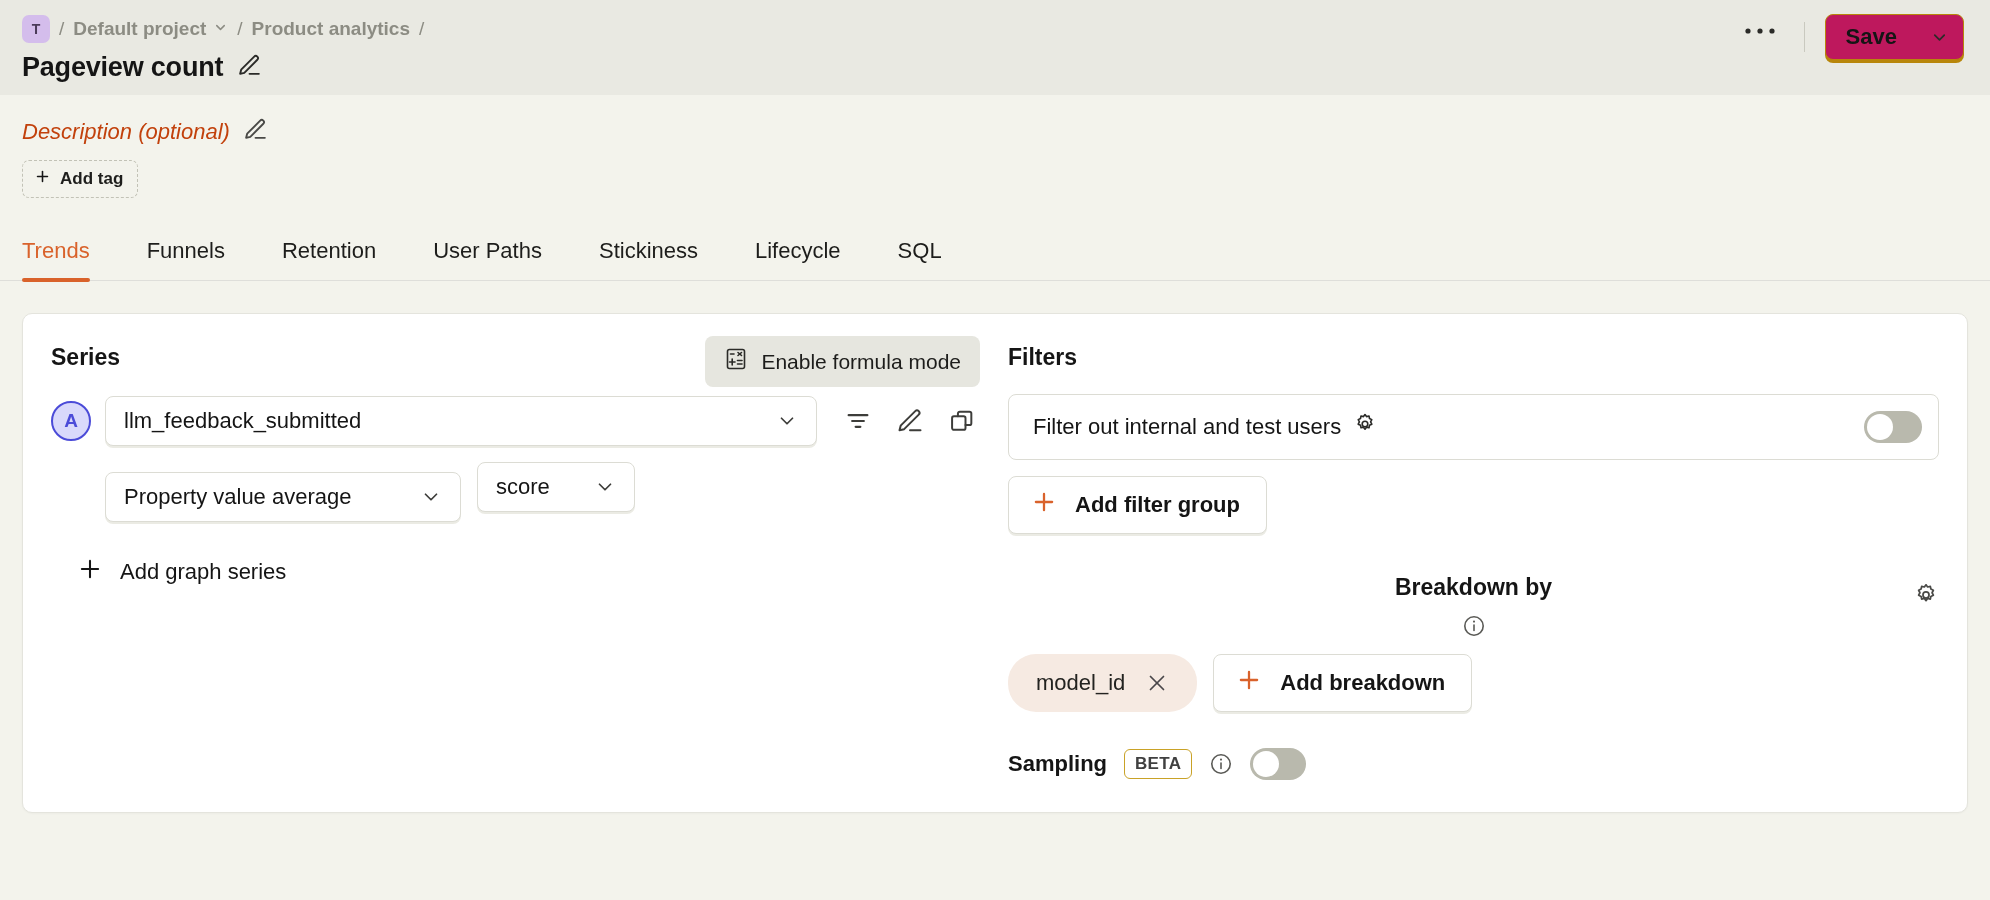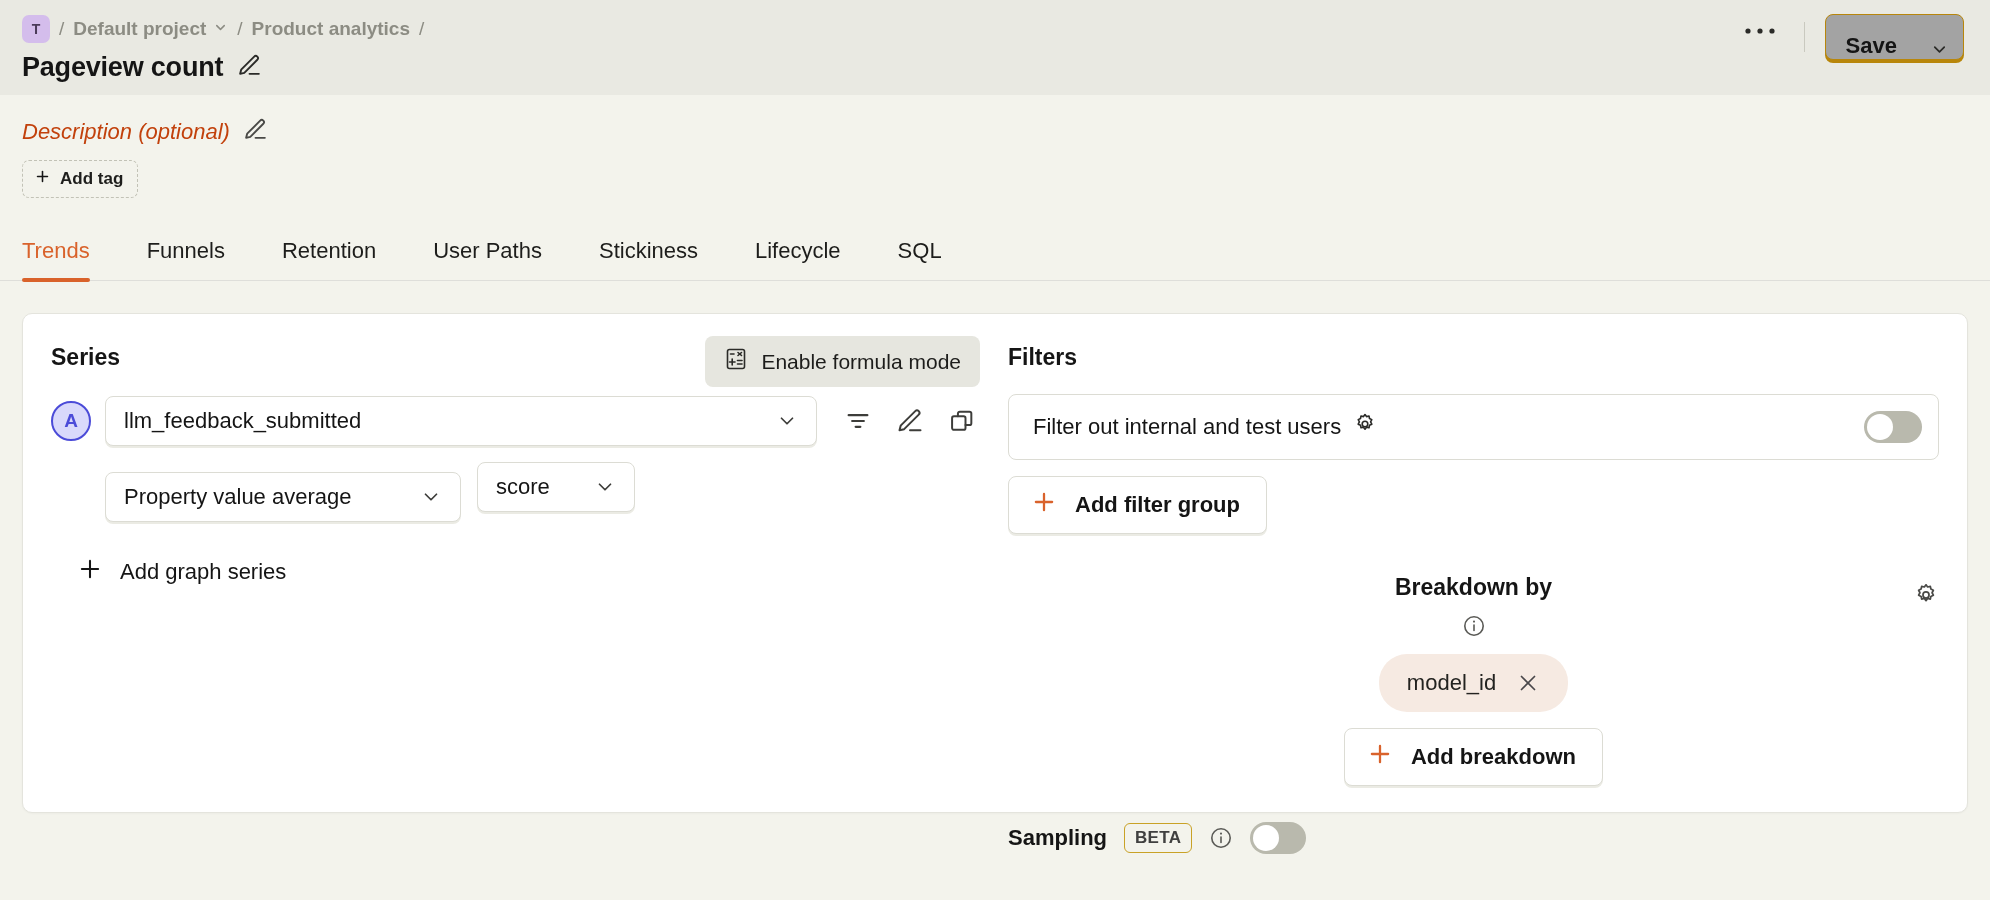--- a/index.html
+++ b/index.html
@@ -39,22 +39,22 @@
     display: flex; align-items: center; gap: 0;
   }
   .dots-btn {
     width: 48px; height: 44px; border-radius: 7px;
     display: flex; align-items: center; justify-content: center;
     cursor: pointer; color: #2b2b28; letter-spacing: 3px; font-size: 23px;
     padding-bottom: 12px;
   }
   .vdiv { width: 1px; height: 30px; background: #c9c9bf; margin: 0 20px; }
   .save-btn {
-    display: flex; align-items: flex-end;
-    background: #a3a3a3; border: 1.5px solid #b8860b;
+    display: flex; align-items: center;
+    background: #be185d; border: 1.5px solid #b8860b;
     border-radius: 8px; box-shadow: 0 3px 0 #b8860b;
     height: 46px; cursor: pointer; overflow: hidden;
   }
   .save-label {
     display: flex; align-items: center; padding: 0 18px 0 20px;
     font-size: 22px; font-weight: 700; color: #151515;
   }
   .save-split { width: 1px; background: #cfcfc6; margin: 8px 0; }
   .save-caret { display: flex; align-items: center; padding: 0 14px; color: #2b2b28; }
 
@@ -167,21 +167,21 @@
     box-shadow: 0 2px 0 #ebebe4;
     padding: 12px 26px 12px 22px; font-size: 22px; font-weight: 700;
     color: #151515; cursor: pointer;
   }
 
   .breakdown-head {
     margin-top: 40px; display: flex; align-items: center; gap: 13px; flex-direction: column;
   }
   .gear-corner { position: absolute; right: 28px; top: 268px; cursor: pointer; color: #4a4a47; }
 
-  .breakdown-row { display: flex; align-items: center; gap: 16px; margin-top: 16px; flex-direction: column; }
+  .breakdown-row { display: flex; align-items: center; gap: 16px; margin-top: 16px; }
   .pill {
     display: inline-flex; align-items: center; gap: 20px;
     background: #f6eae2; border-radius: 28px;
     padding: 16px 28px; font-size: 22px; color: #232320; cursor: pointer;
   }
   .pill .x { color: #49474a; display: flex; align-items: center; cursor: pointer; }
 
   .sampling-row { display: flex; align-items: center; gap: 17px; margin-top: 36px; }
   .sampling-label { font-size: 22px; font-weight: 700; color: #151515; }
   .beta {

